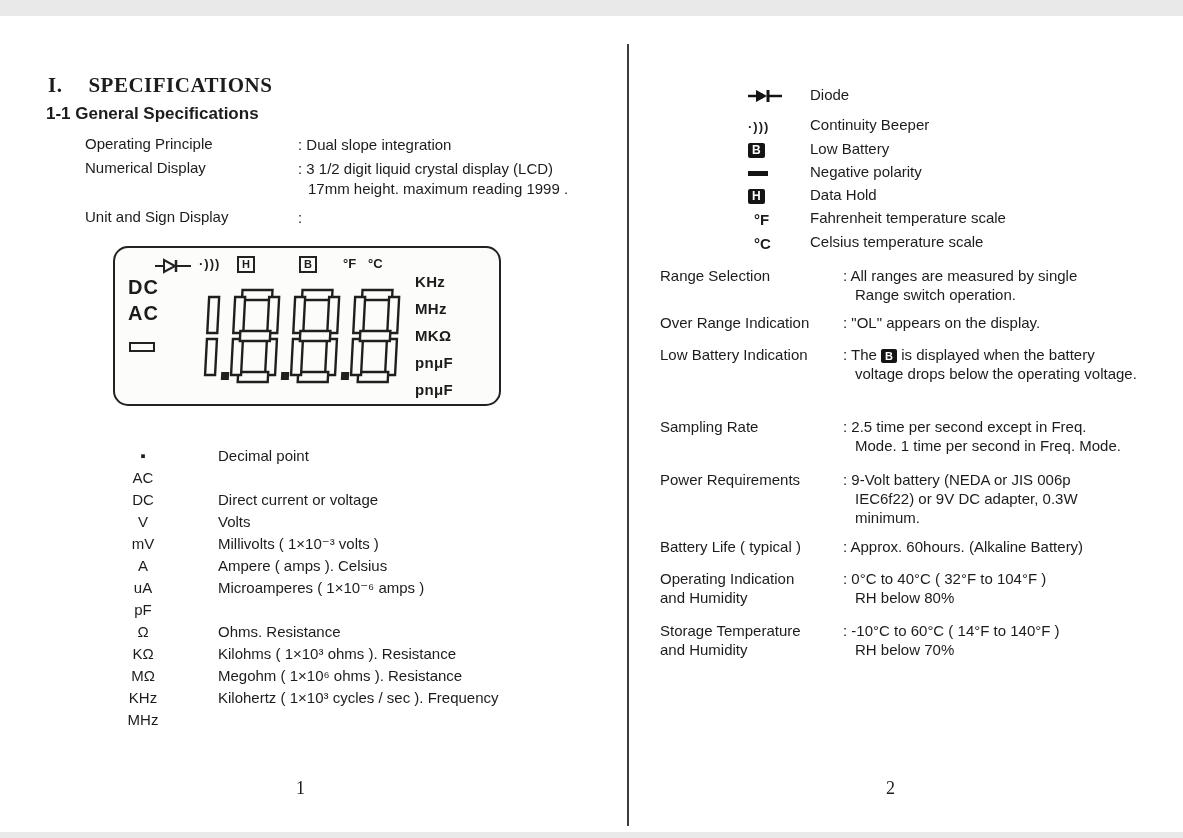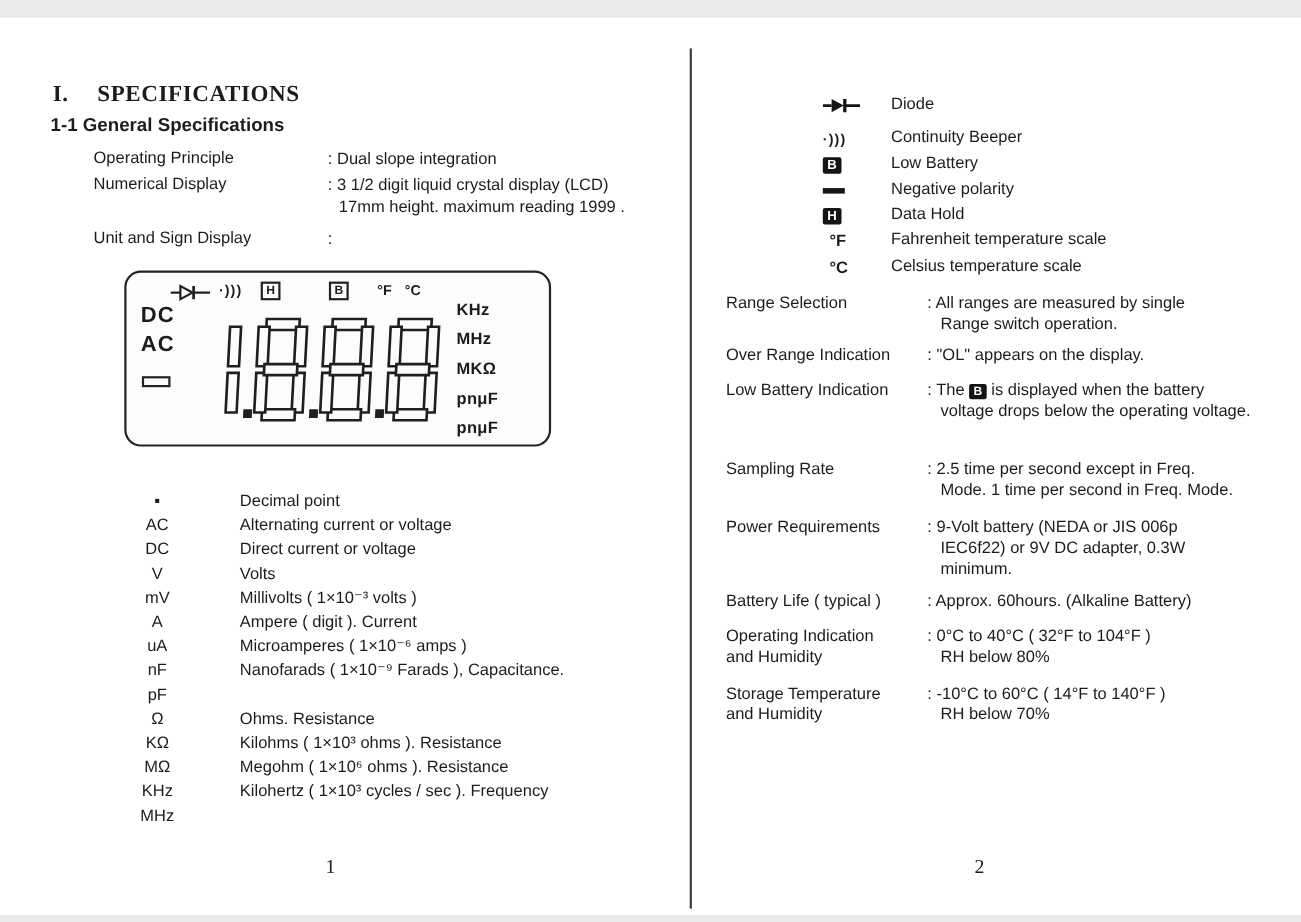--- a/index.html
+++ b/index.html
@@ -133,45 +133,40 @@
     </div>
   </div>
 
   <div class="legend">
     <div class="lg-row">
         <span class="lg-sym">▪</span>
         <span class="lg-desc">Decimal point</span>
       </div>
     <div class="lg-row">
         <span class="lg-sym">AC</span>
-        <span class="lg-desc">Alternating current or voltage</span>
       </div>
     <div class="lg-row">
         <span class="lg-sym">DC</span>
         <span class="lg-desc">Direct current or voltage</span>
       </div>
     <div class="lg-row">
         <span class="lg-sym">V</span>
         <span class="lg-desc">Volts</span>
       </div>
     <div class="lg-row">
         <span class="lg-sym">mV</span>
         <span class="lg-desc">Millivolts ( 1×10⁻³ volts )</span>
       </div>
     <div class="lg-row">
         <span class="lg-sym">A</span>
-        <span class="lg-desc">Ampere ( digit ). Current</span>
+        <span class="lg-desc">Ampere ( amps ). Celsius</span>
       </div>
     <div class="lg-row">
         <span class="lg-sym">uA</span>
         <span class="lg-desc">Microamperes ( 1×10⁻⁶ amps )</span>
-      </div>
-    <div class="lg-row">
-        <span class="lg-sym">nF</span>
-        <span class="lg-desc">Nanofarads ( 1×10⁻⁹ Farads ), Capacitance.</span>
       </div>
     <div class="lg-row">
         <span class="lg-sym">pF</span>
       </div>
     <div class="lg-row">
         <span class="lg-sym">Ω</span>
         <span class="lg-desc">Ohms. Resistance</span>
       </div>
     <div class="lg-row">
         <span class="lg-sym">KΩ</span>

